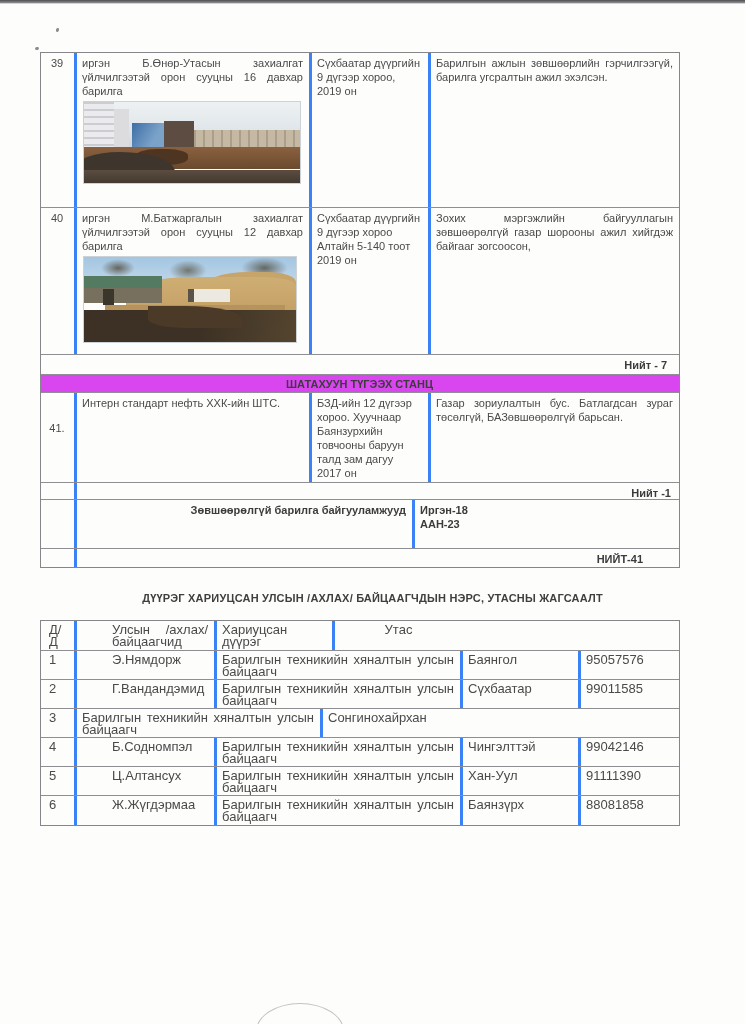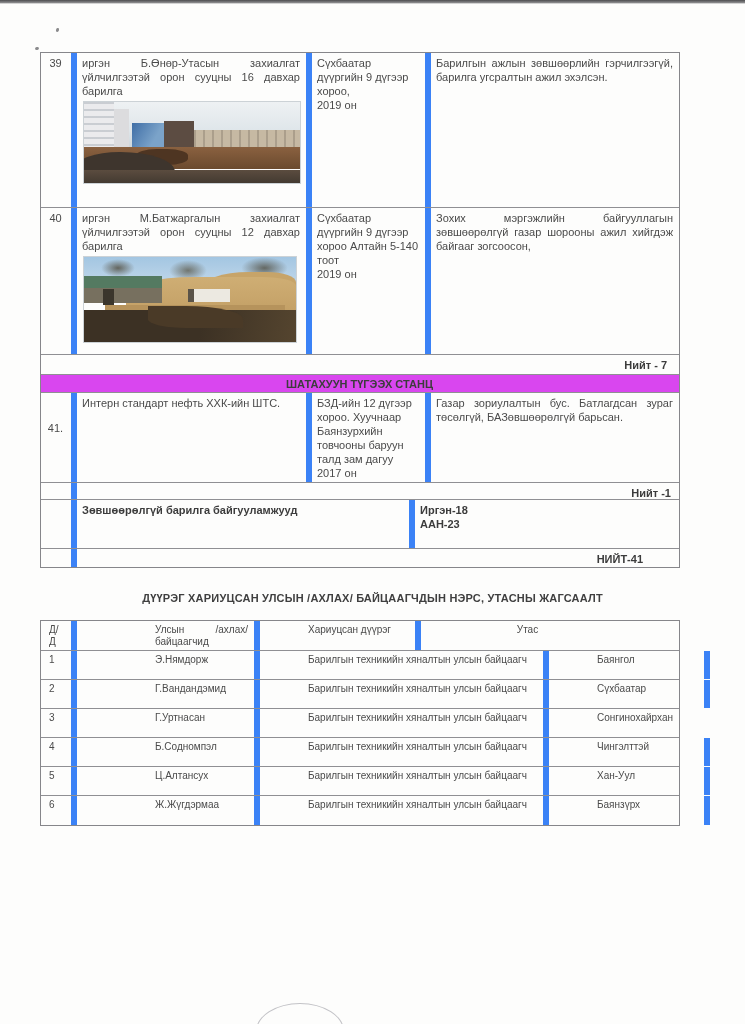--- a/index.html
+++ b/index.html
@@ -12,37 +12,37 @@
   .speck.s1{left:56px;top:28px;width:3px;height:4px;transform:rotate(20deg);}
   .speck.s2{left:35px;top:47px;width:4px;height:3px;transform:rotate(-15deg);}
   .stamp-arc{position:absolute;left:256px;top:1003px;width:86px;height:54px;
              border:1.5px solid #c3c3c7;border-radius:50%;background:transparent;}
   
   .tbl{position:absolute;left:40px;width:640px;border:1px solid #86868a;box-sizing:border-box;}
   .t1{top:52px;}
   .t2{top:620px;}
   .trow{display:flex;border-bottom:1px solid #8f8f93;box-sizing:border-box;}
   .trow:last-child{border-bottom:none;}
-  .cell{border-right:6px solid #3b82f6;box-sizing:border-box;padding:3px 6px 3px 5px;overflow:hidden;}
+  .cell{border-right:3px solid #3b82f6;box-sizing:border-box;padding:3px 6px 3px 5px;overflow:hidden;}
   .cell:last-child{border-right:none;}
   .t1 .trow{font-size:11px;line-height:14px;}
-  .t2 .trow{font-size:10px;line-height:12px;gap:43px;}
+  .t2 .trow{font-size:13px;line-height:12px;}
   .no{width:36px;text-align:center;flex:none;}
   .c-desc{width:235px;flex:none;}
   .c-loc{width:119px;flex:none;}
   .c-res{width:248px;flex:none;}
   .just{text-align:justify;}
   .blk{display:block;}
   .full{width:638px;flex:none;border-right:none;}
   .tot{font-weight:bold;text-align:right;color:#3c3c3c;}
   .sect{background:#d946ef;font-weight:bold;text-align:center;color:#3c3c3c;
         padding-top:2px;padding-bottom:2px;}
   .no-mid{padding-top:28px;}
   .b{font-weight:bold;color:#3c3c3c;}
-  .c-un1{width:338px;flex:none;}
+  .c-un1{width:338px;flex:none;text-align:right;}
   .c-un2{width:264px;flex:none;}
   .c-rest{width:602px;flex:none;border-right:none;}
   
   .c2-no{width:36px;flex:none;text-align:left;padding-left:8px;}
   .c2-name{width:110px;flex:none;margin-left:30px;}
   .c2-pos{width:246px;flex:none;}
   .c2-dist{width:118px;flex:none;}
   .c2-ph{width:128px;flex:none;}
   .title{position:absolute;left:0;top:592px;width:745px;text-align:center;
          font-size:11px;font-weight:bold;color:#3f3f3f;letter-spacing:.2px;}
@@ -200,21 +200,20 @@
     <div class="trow" style="height:29px">
       <div class="cell c2-no">2</div>
       <div class="cell c2-name">Г.Вандандэмид</div>
       <div class="cell c2-pos just">Барилгын техникийн хяналтын улсын байцаагч</div>
       <div class="cell c2-dist">Сүхбаатар</div>
       <div class="cell c2-ph">99011585</div>
     </div>
 
     <div class="trow" style="height:29px">
       <div class="cell c2-no">3</div>
-      <div class="cell c2-name">Г.Уртнасан</div>
       <div class="cell c2-pos just">Барилгын техникийн хяналтын улсын байцаагч</div>
       <div class="cell c2-dist">Сонгинохайрхан</div>
     </div>
 
     <div class="trow" style="height:29px">
       <div class="cell c2-no">4</div>
       <div class="cell c2-name">Б.Содномпэл</div>
       <div class="cell c2-pos just">Барилгын техникийн хяналтын улсын байцаагч</div>
       <div class="cell c2-dist">Чингэлттэй</div>
       <div class="cell c2-ph">99042146</div>

